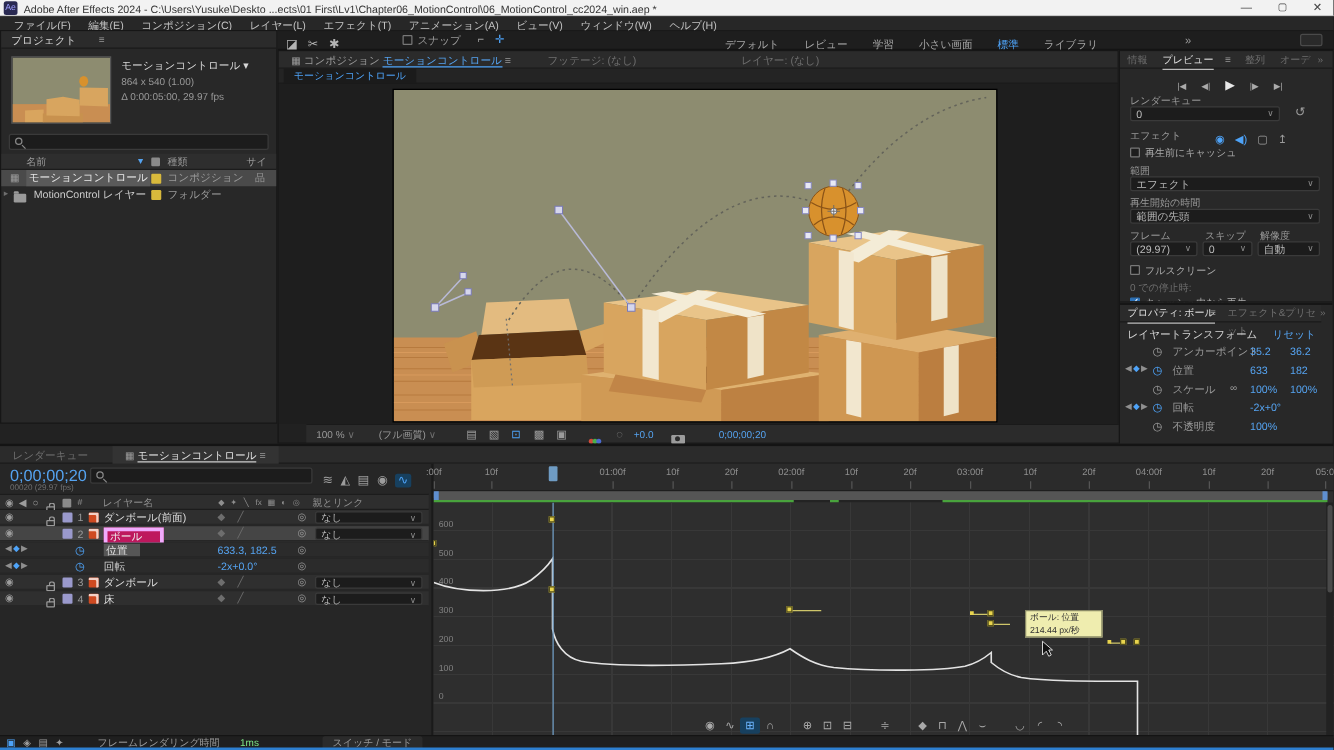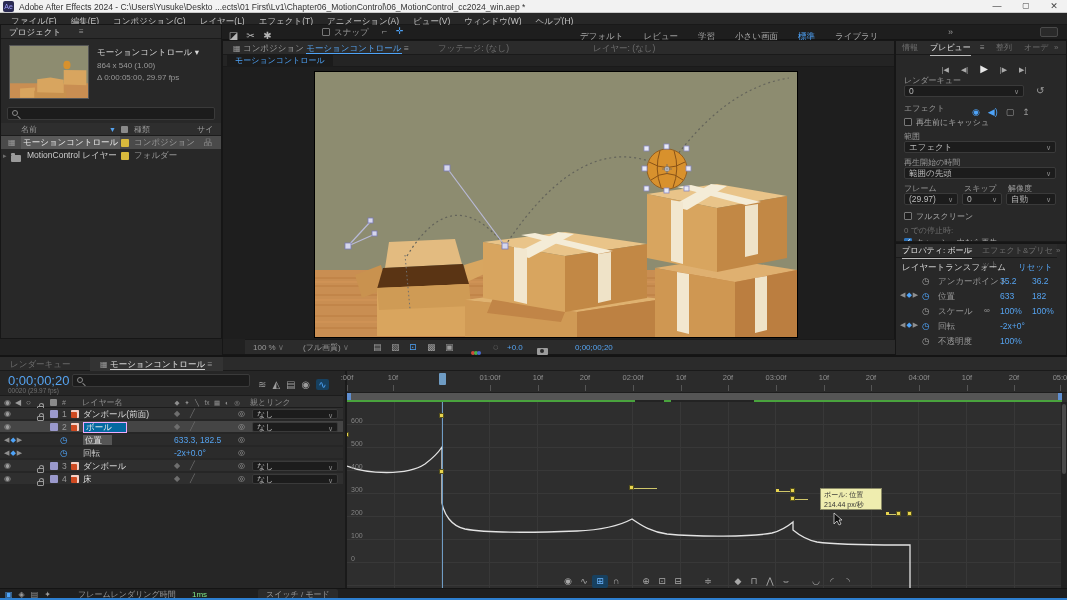--- a/index.html
+++ b/index.html
@@ -384,21 +384,21 @@
         <span class="abs dimmer" style="left:190px;font-size:8px;">╱</span>
         <span class="abs icon" style="left:238px;font-size:8px;">◎</span>
         <span class="abs field" style="left:252px;top:1px;width:86px;height:10px;line-height:9px;font-size:8px;"><span>なし</span><span class="chev" style="margin-top:1px;">∨</span></span>
       </div>
 
       <div class="row" style="top:50px;background:#454545;">
         <span class="abs icon" style="left:4px;font-size:8px;">◉</span>
         <span class="abs chip" style="left:50px;top:2px;background:#9a99cc;"></span>
         <span class="abs dim" style="left:62px;">2</span>
         <span class="abs ai-ic" style="left:71px;top:2px;"></span>
-        <span class="abs" style="left:83px;color:#eee;background:#0369a1;border:1px solid #f0abfc;padding:0 14px 0 2px;line-height:9px;top:1px;">ボール</span>
+        <span class="abs" style="left:83px;color:#eee;background:#be185d;border:3px solid #f0abfc;padding:0 14px 0 2px;line-height:9px;top:1px;">ボール</span>
         <span class="abs dimmer" style="left:174px;font-size:8px;">◆</span>
         <span class="abs dimmer" style="left:190px;font-size:8px;">╱</span>
         <span class="abs icon" style="left:238px;font-size:8px;">◎</span>
         <span class="abs field" style="left:252px;top:1px;width:86px;height:10px;line-height:9px;font-size:8px;"><span>なし</span><span class="chev" style="margin-top:1px;">∨</span></span>
       </div>
 
       <div class="row" style="top:63px;background:#2b2b2b;">
         <span class="abs kfnav" style="left:4px;top:0;">◀<span style="color:#4ea3f8;">◆</span>▶</span>
         <span class="abs icon active" style="left:60px;font-size:9px;">◷</span>
         <span class="abs" style="left:83px;color:#e5e5e5;background:#565656;padding:0 10px 0 2px;line-height:10px;top:1px;">位置</span>

